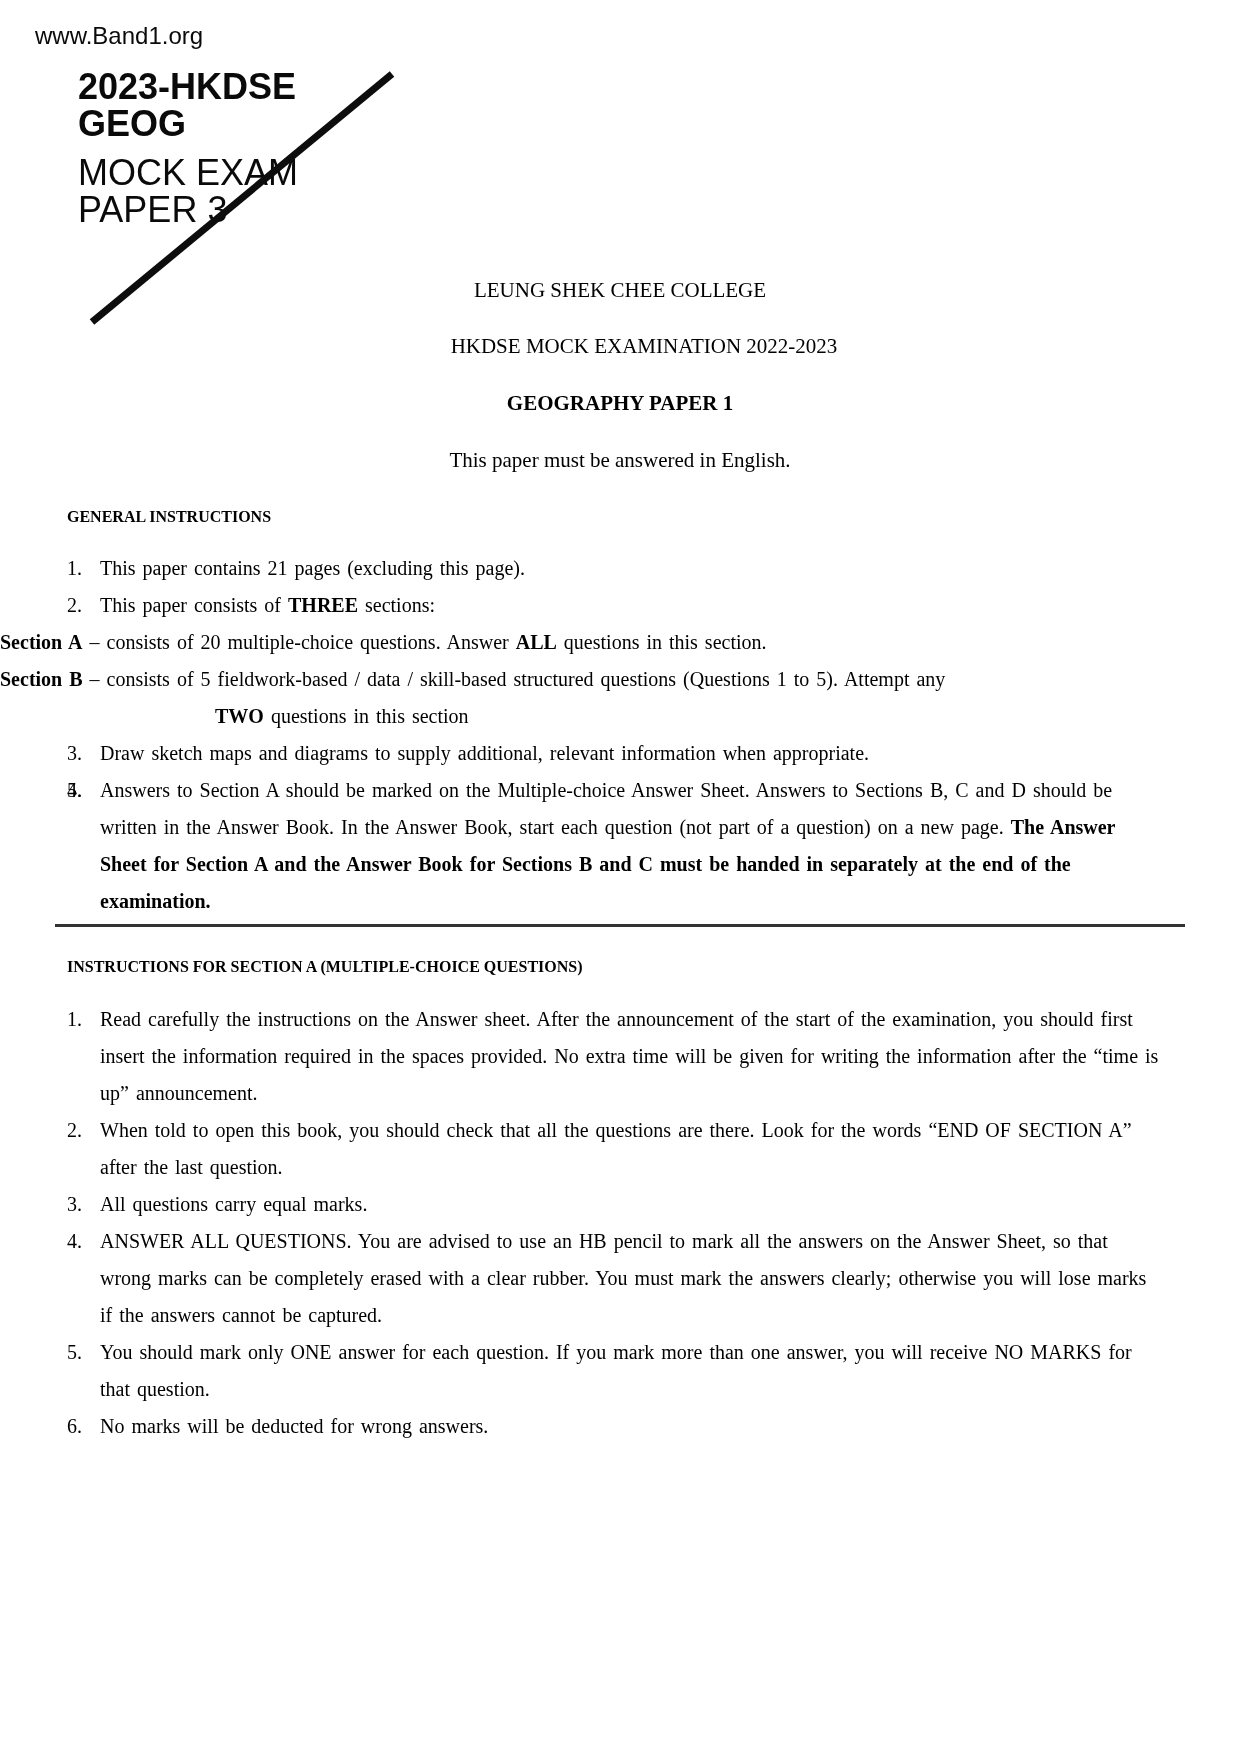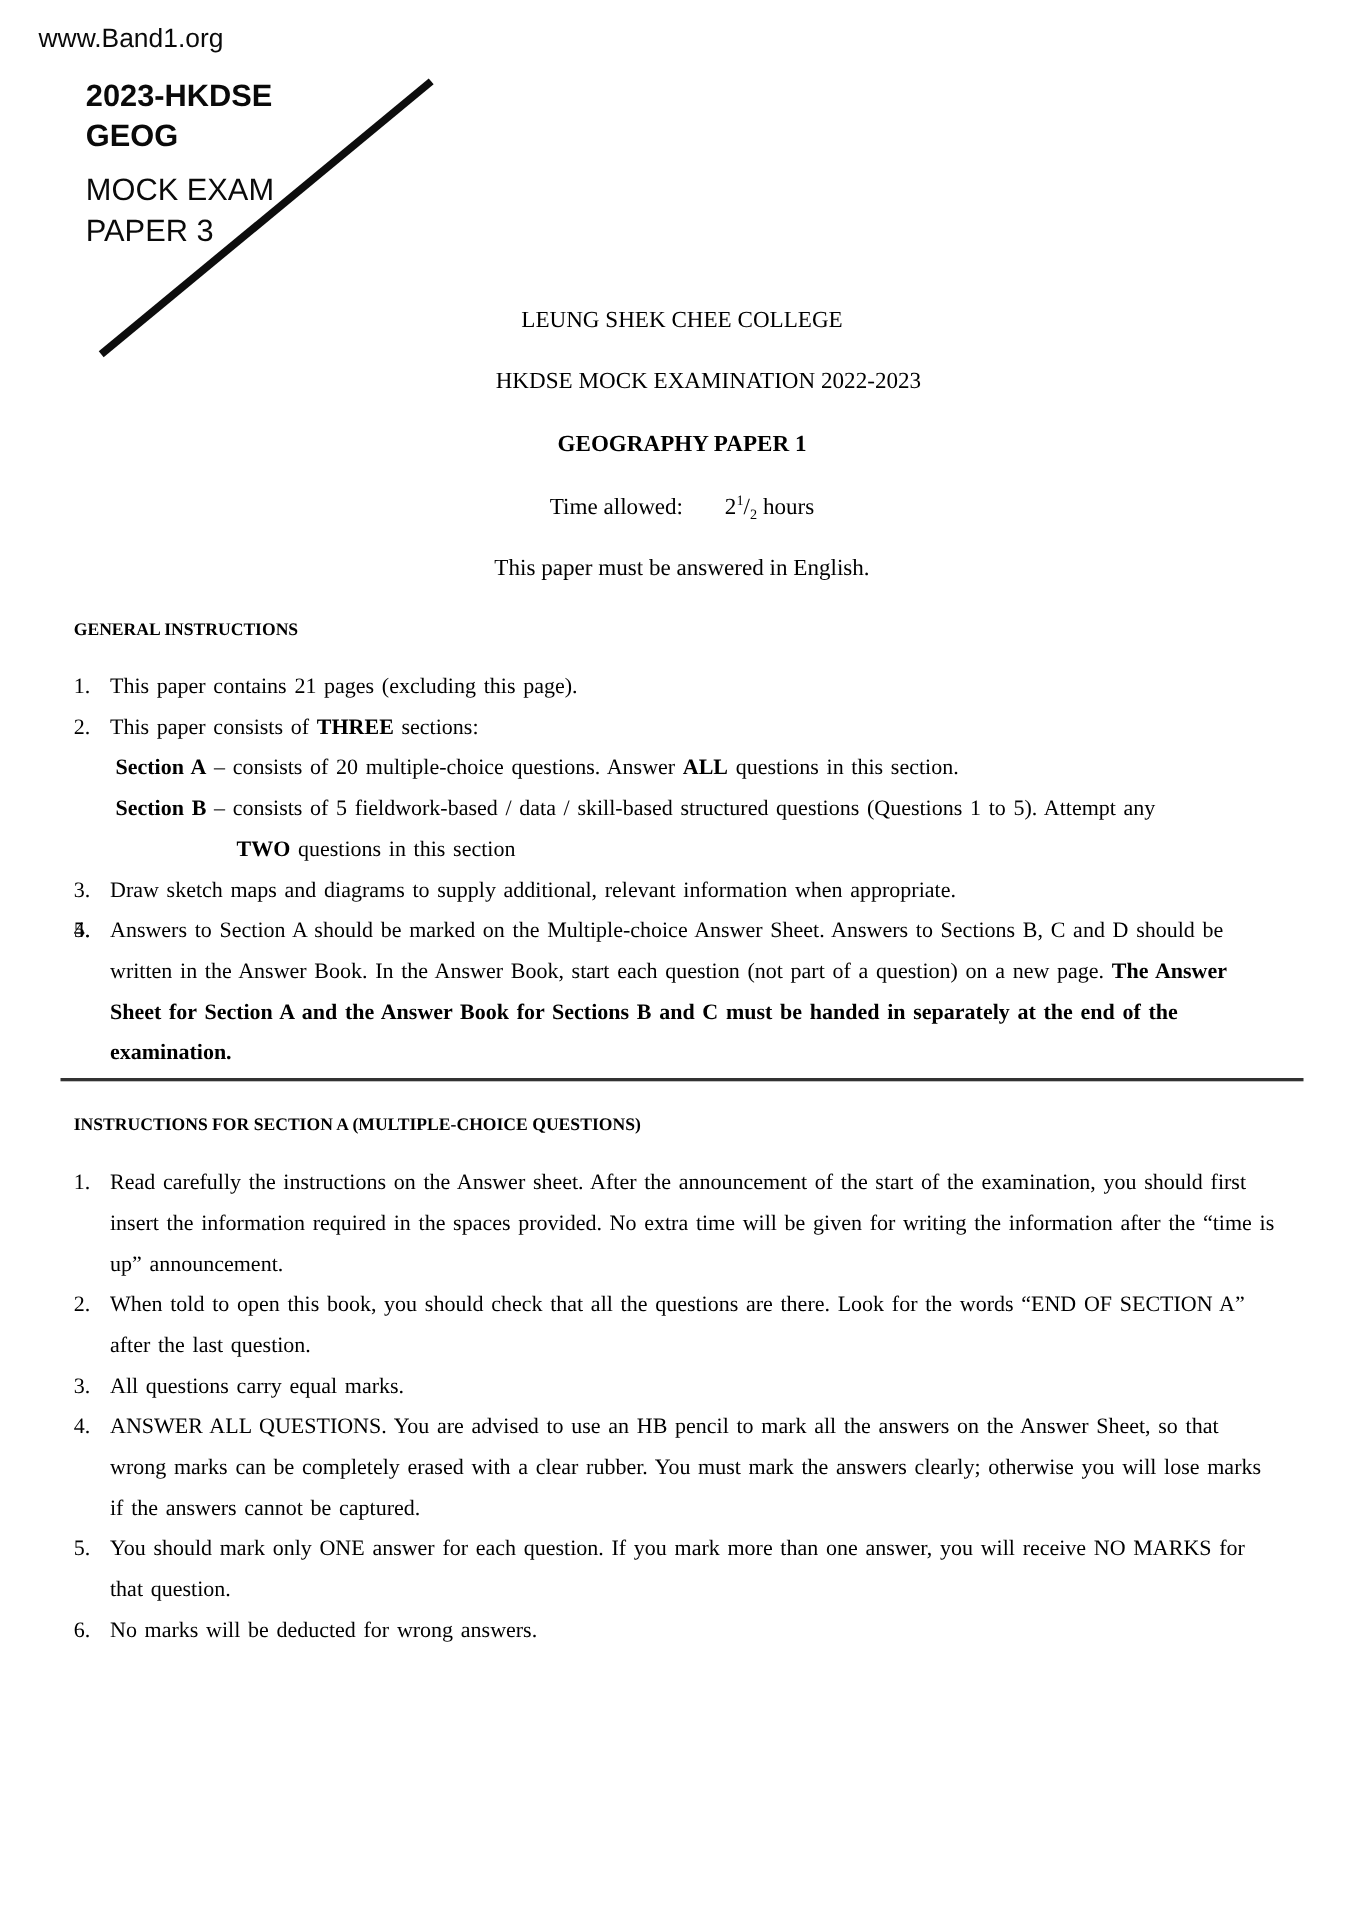--- a/index.html
+++ b/index.html
@@ -13,21 +13,21 @@
   }
   
   .watermark {
     position:absolute; left:35px; top:22px;
     font-family:"Liberation Sans", sans-serif;
     font-size:24px; color:#0a0a0a;
   }
   .corner {
     position:absolute; left:78px; top:68px;
     font-family:"Liberation Sans", sans-serif;
-    font-size:28px; line-height:37px; color:#0a0a0a;
+    font-size:36px; line-height:37px; color:#0a0a0a;
   }
   .corner .bold { font-weight:bold; }
   .corner .gap { margin-top:12px; }
   .slash { position:absolute; left:84px; top:60px; }
 
   
   .headings { padding-top:278px; text-align:center; font-size:21px; line-height:24px; }
   .h { margin:0; }
   .h-college { margin-bottom:32px; }
   .h-exam    { margin-bottom:33px;padding-left:48px; }
@@ -48,21 +48,21 @@
 
   
   .li {
     position:relative;
     padding-left:100px; padding-right:75px;
     font-size:20px; line-height:37px;
     word-spacing:2px;
   }
   .li .num { position:absolute; left:67px; top:0; }
   .b { font-weight:bold; }
-  .sub-sec  { padding-left:105px; padding-right:40px; font-size:20px; line-height:37px; word-spacing:2px; white-space:nowrap; }
+  .sub-sec  { padding-right:40px; font-size:20px; line-height:37px; word-spacing:2px; white-space:nowrap; }
   .sub-sec2 { padding-left:215px; font-size:20px; line-height:37px; word-spacing:2px; }
 
   .rule {
     height:3px; background:#333;
     margin:4px 55px 0 55px;
   }
 </style>
 </head>
 <body>
 
@@ -78,21 +78,20 @@
   </div>
 
   <svg class="slash" width="320" height="272" aria-hidden="true">
     <line x1="8" y1="262" x2="308" y2="14" stroke="#0d0d0d" stroke-width="7"></line>
   </svg>
 
   <div class="headings">
     <div class="h h-college">LEUNG SHEK CHEE COLLEGE</div>
     <div class="h h-exam">HKDSE MOCK EXAMINATION 2022-2023</div>
     <div class="h h-paper">GEOGRAPHY PAPER 1</div>
-    <div class="h h-time"><span>Time allowed:</span><span class="time-spacer"></span><span><span>2</span><sup>1</sup><span>/</span><sub>2</sub><span> hours</span></span></div>
     <div class="h h-lang">This paper must be answered in English.</div>
   </div>
 
   <div class="sec-title">GENERAL INSTRUCTIONS</div>
 
   <div class="li">
     <span class="num">1.</span>
     <span>This paper contains 21 pages (excluding this page).</span>
   </div>
 

